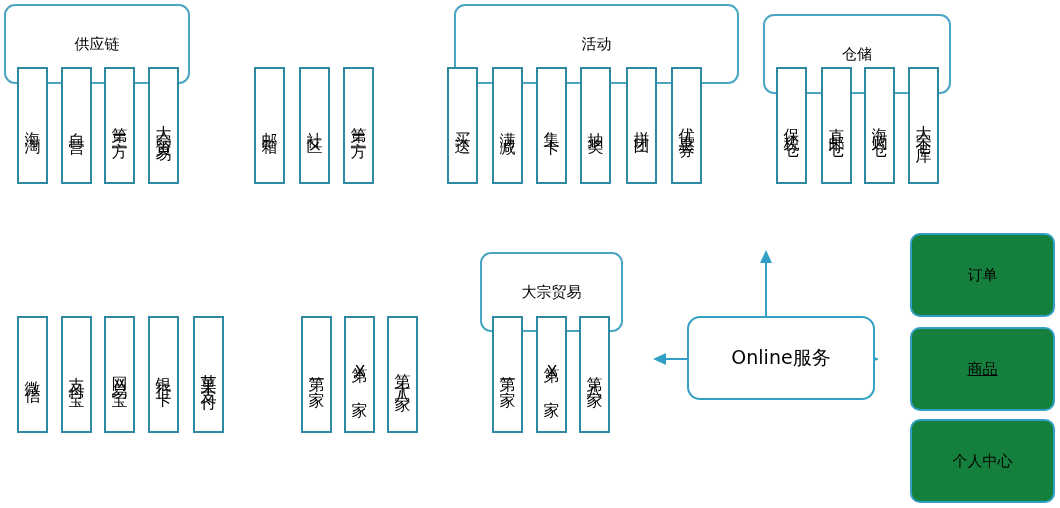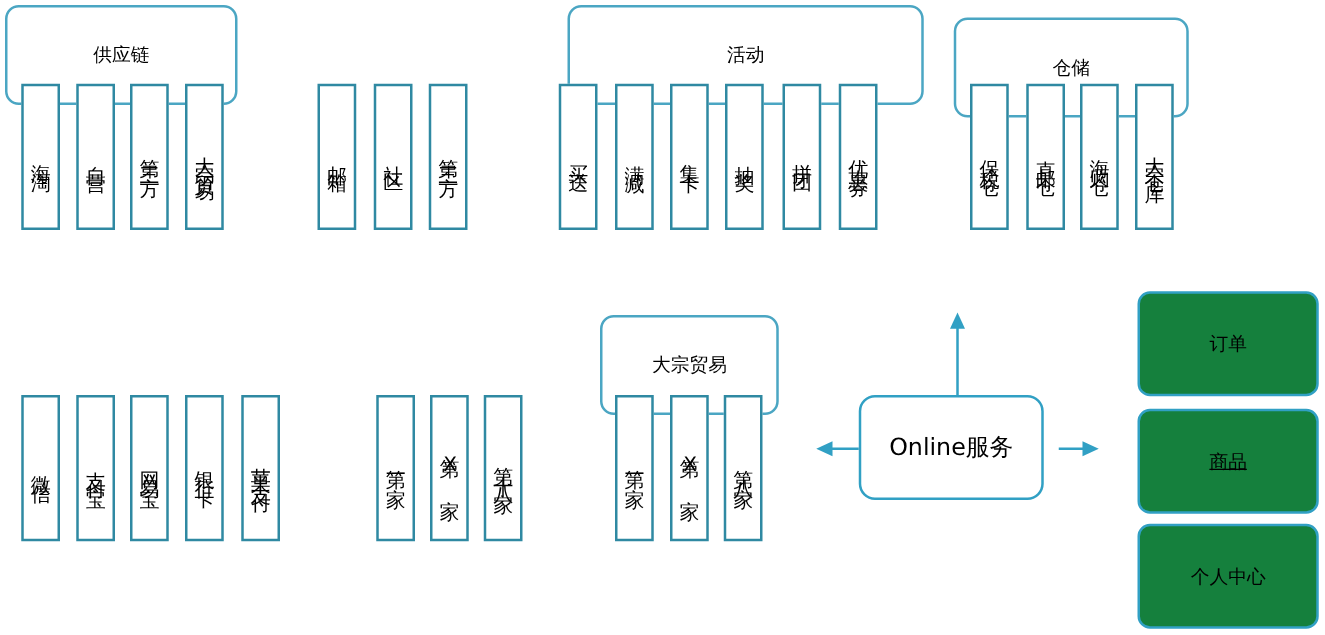--- a/index.html
+++ b/index.html
@@ -53,21 +53,21 @@
     text-orientation:upright;
     letter-spacing:7px;
     font-size:16px;
     line-height:1;
     color:var(--c-text);
     white-space:nowrap;
   }
   .online-box{
     position:absolute;
     box-sizing:border-box;
-    left:687px;top:316px;width:148px;height:84px;
+    left:687px;top:316px;width:188px;height:84px;
     border:2px solid var(--c-accent);
     border-radius:13px;
     background:#ffffff;
     display:flex;align-items:center;justify-content:center;
     z-index:2;
   }
   .online-box .label{
     font-size:19px;
     color:var(--c-text);
     white-space:nowrap;

